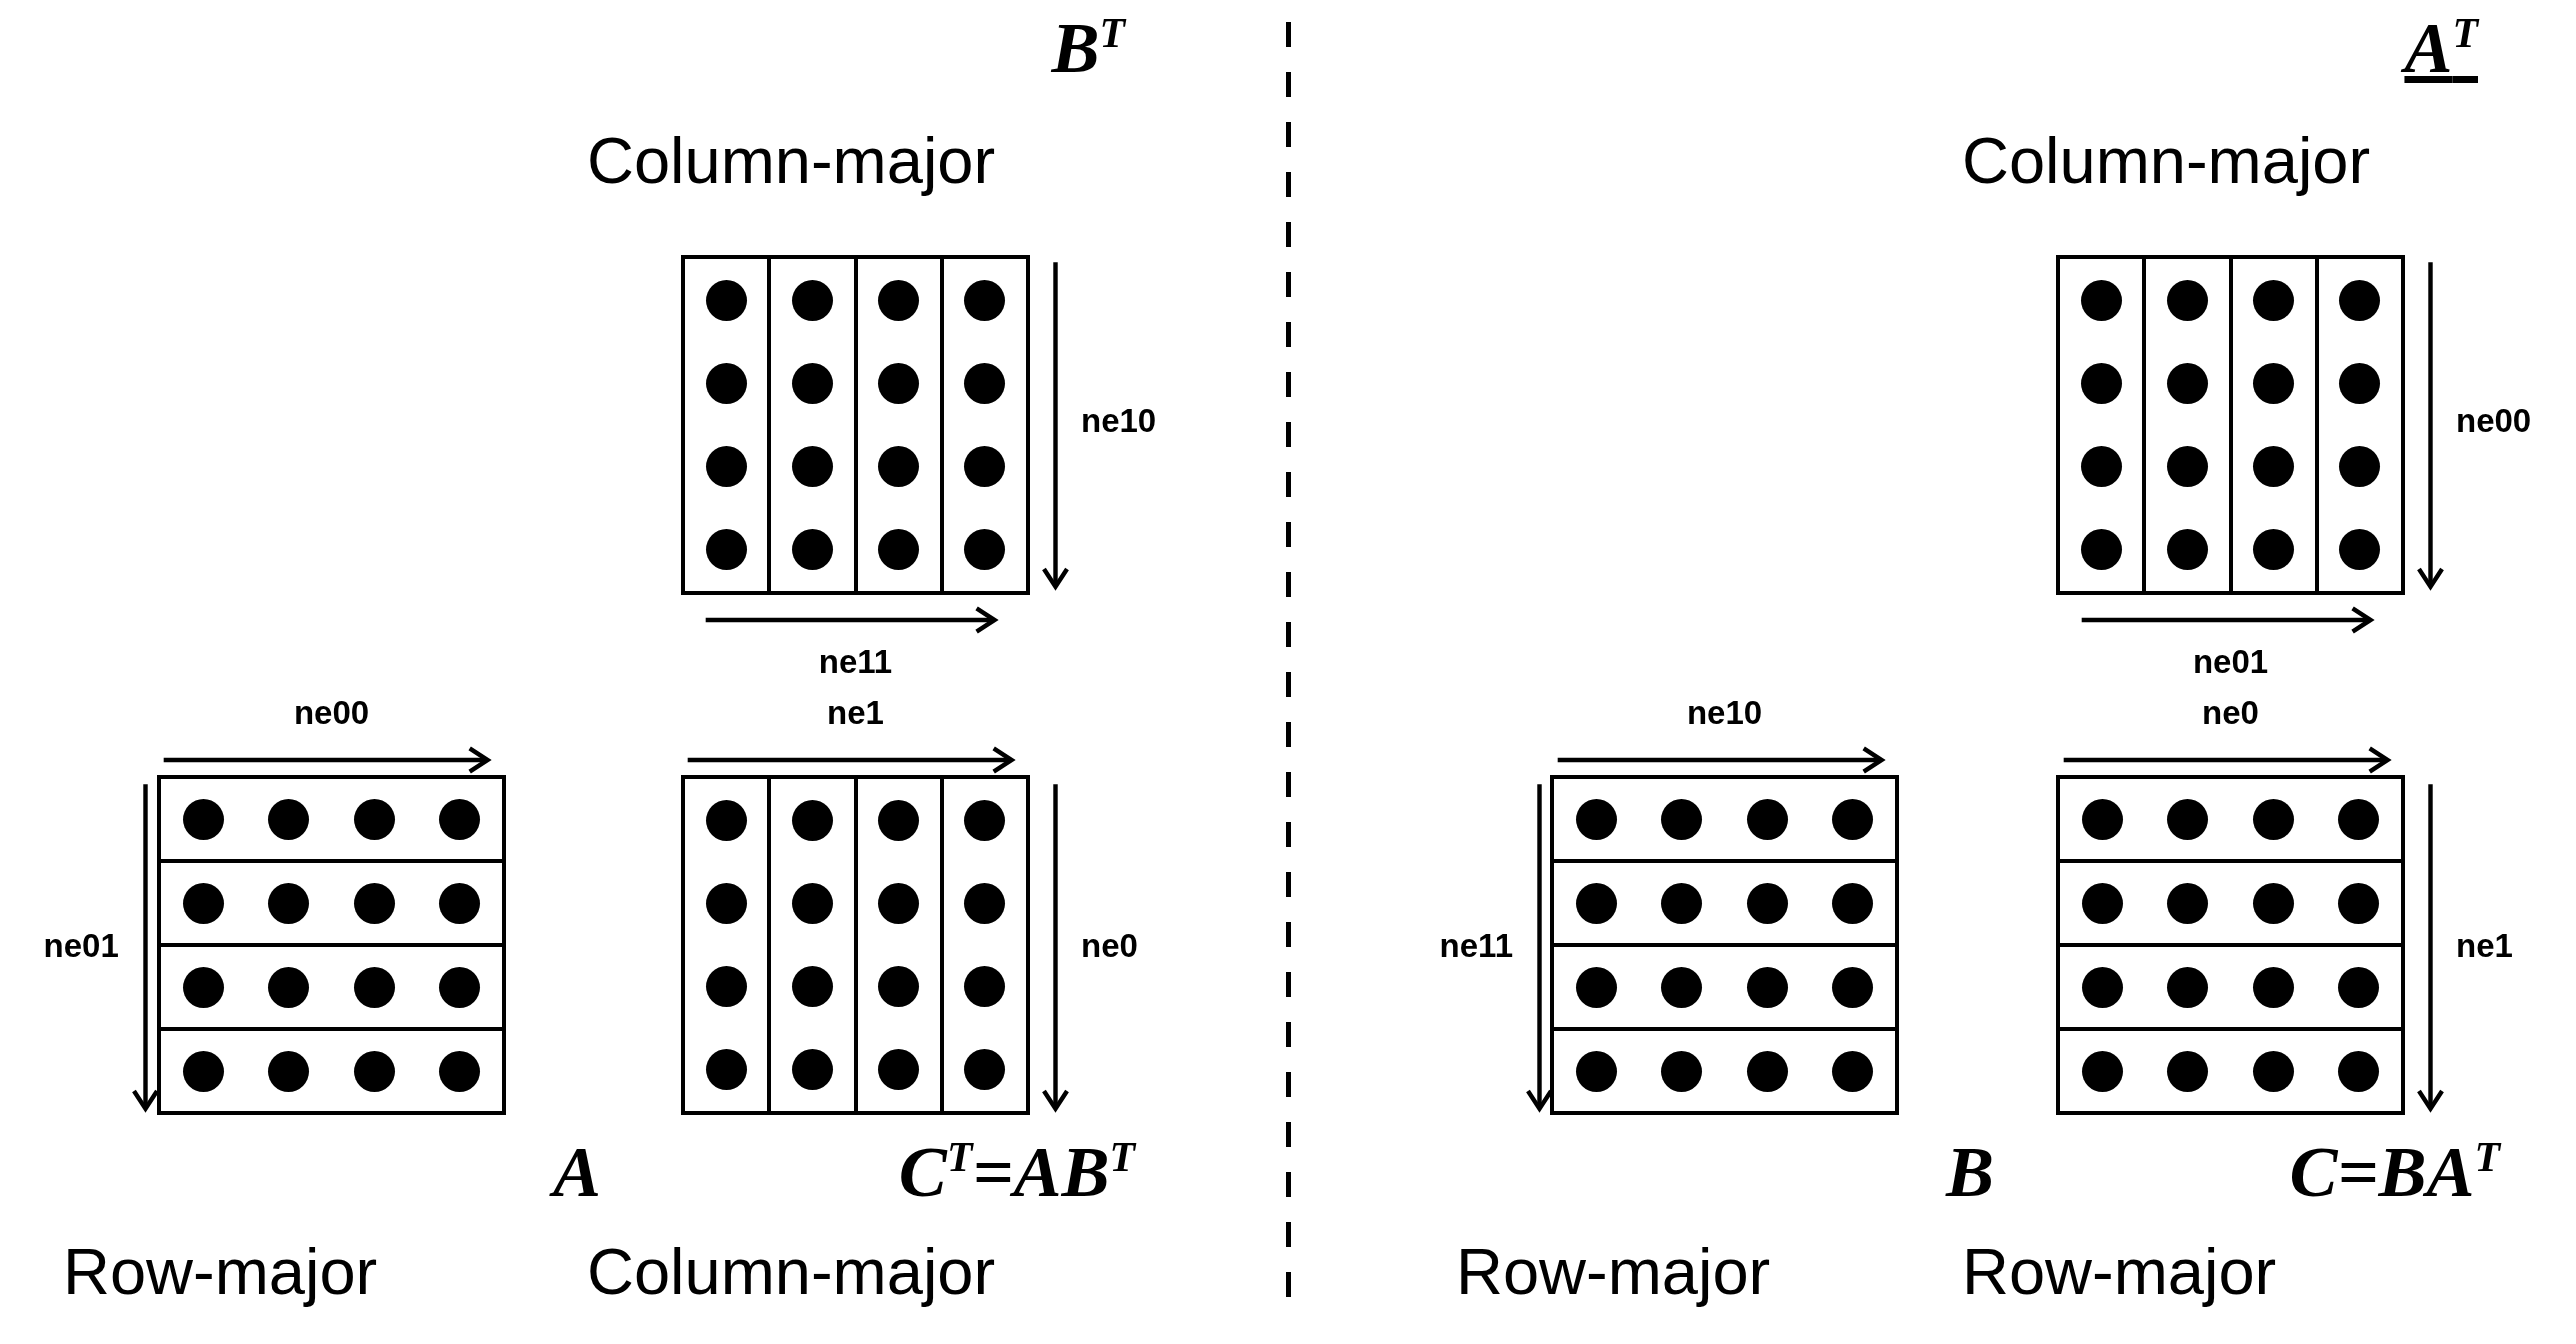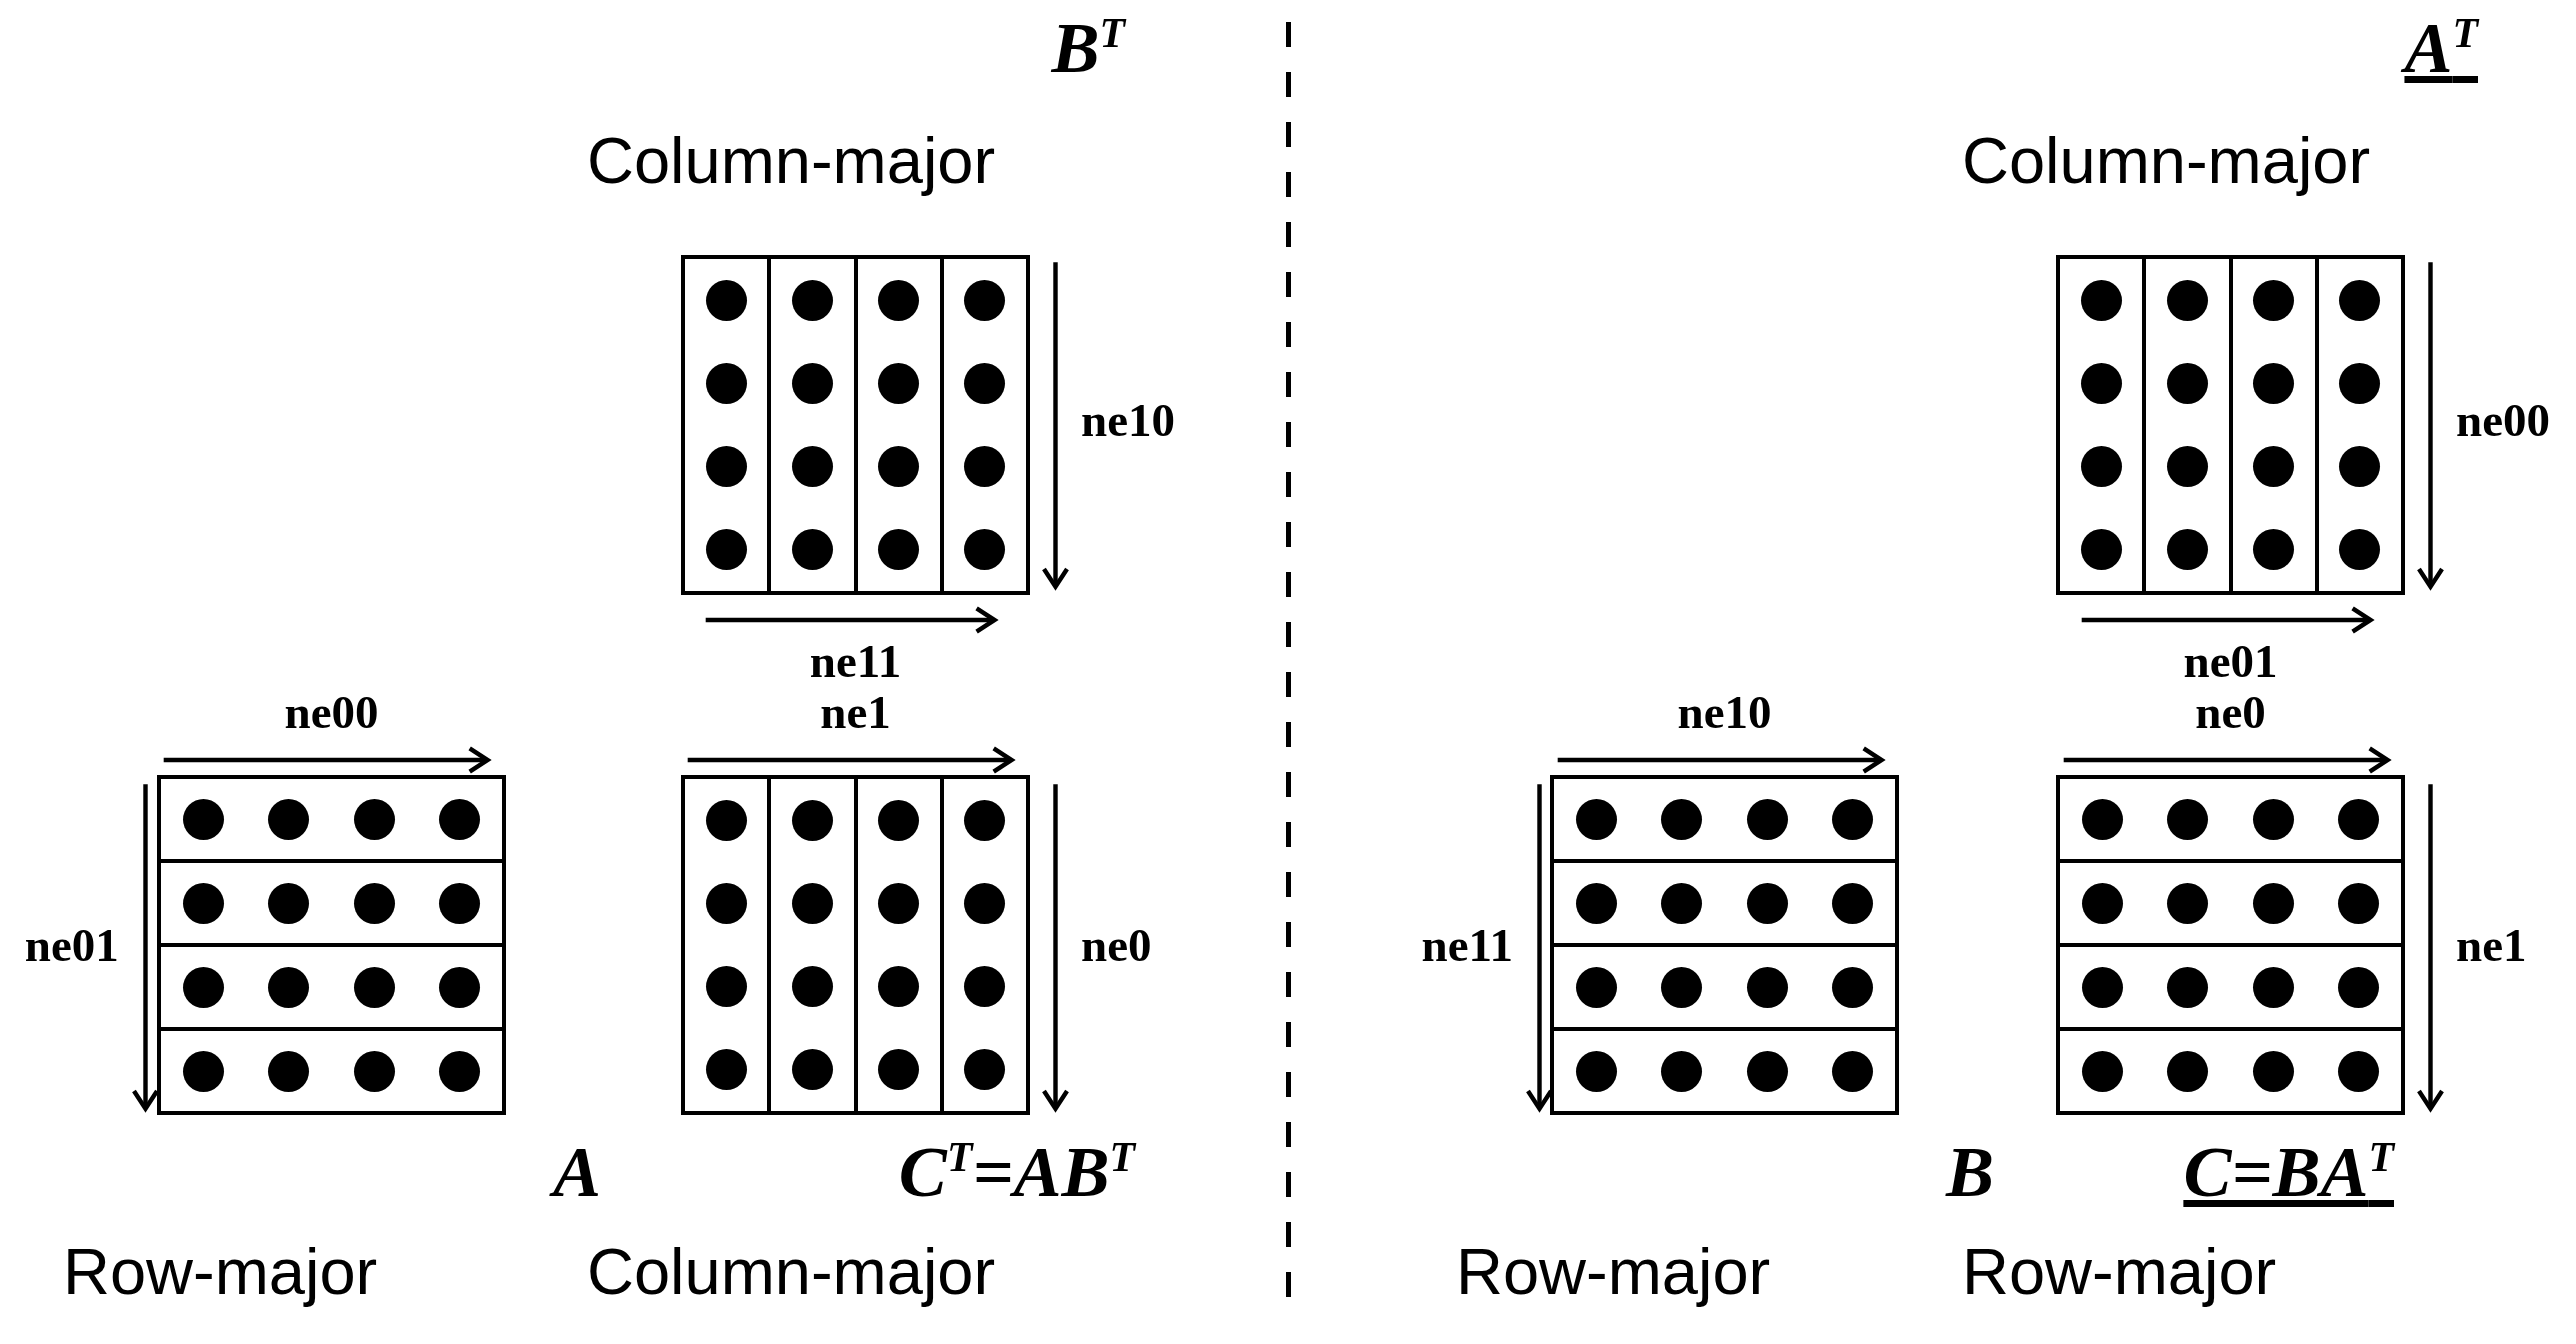--- a/index.html
+++ b/index.html
@@ -49,24 +49,23 @@
     position: absolute;
     font-size: 65px;
     line-height: 1.15;
     font-weight: 400;
     text-align: left;
     white-space: nowrap;
   }
   .ne-label {
     position: absolute;
     font-weight: bold;
-    font-size: 47px;
+    font-size: 33px;
     line-height: 57px;
     white-space: nowrap;
-    font-family: Liberation Serif, serif;
   }
   .ne-center { text-align: center; }
   .ne-right { text-align: right; }
   .arr { position: absolute; }
   .arr line, .arr polyline { stroke: #000; stroke-width: 5; fill: none; }
 </style>
 </head>
 <body>
 
 <div class="stage">
@@ -320,18 +319,18 @@
             <div class="dot"></div>
             <div class="dot"></div>
           </div>
         </div>
     </div>
     <svg class="arr" style="left:2411px; top:780px;" width="39" height="340" viewBox="0 0 44 380">
       <line x1="22" y1="3" x2="22" y2="366"></line>
       <polyline points="9,349 22,369 35,349"></polyline>
     </svg>
     <div class="ne-label" style="left:2456px; top:917px; width:120px;">ne1</div>
-    <div class="mat-title" style="left:1856px; top:1131px; width:538px;text-decoration:underline;">C=BA<sup>T</sup></div>
+    <div class="mat-title" style="left:1962px; top:1131px; width:538px;">C=BA<sup>T</sup></div>
     <div class="mat-sub" style="left:1962px; top:1235px; width:538px;">Row-major</div>
   </div>
 
 </div>
 
 
 </body></html>

